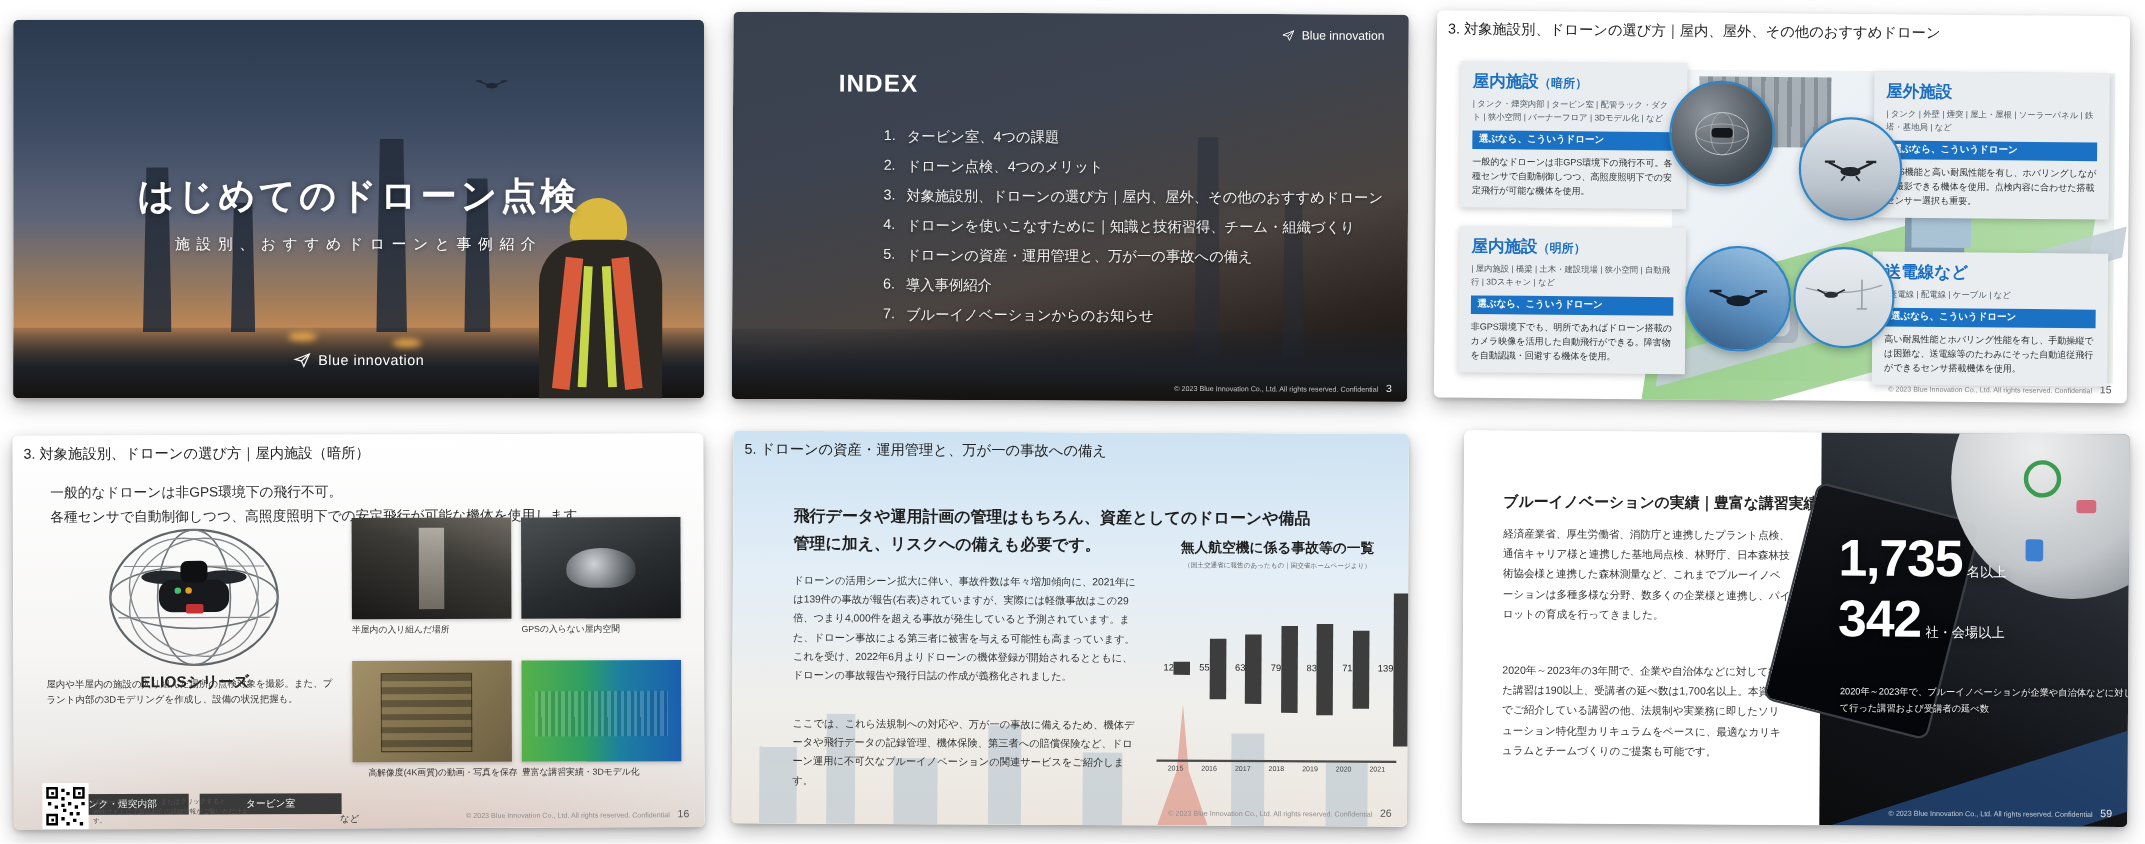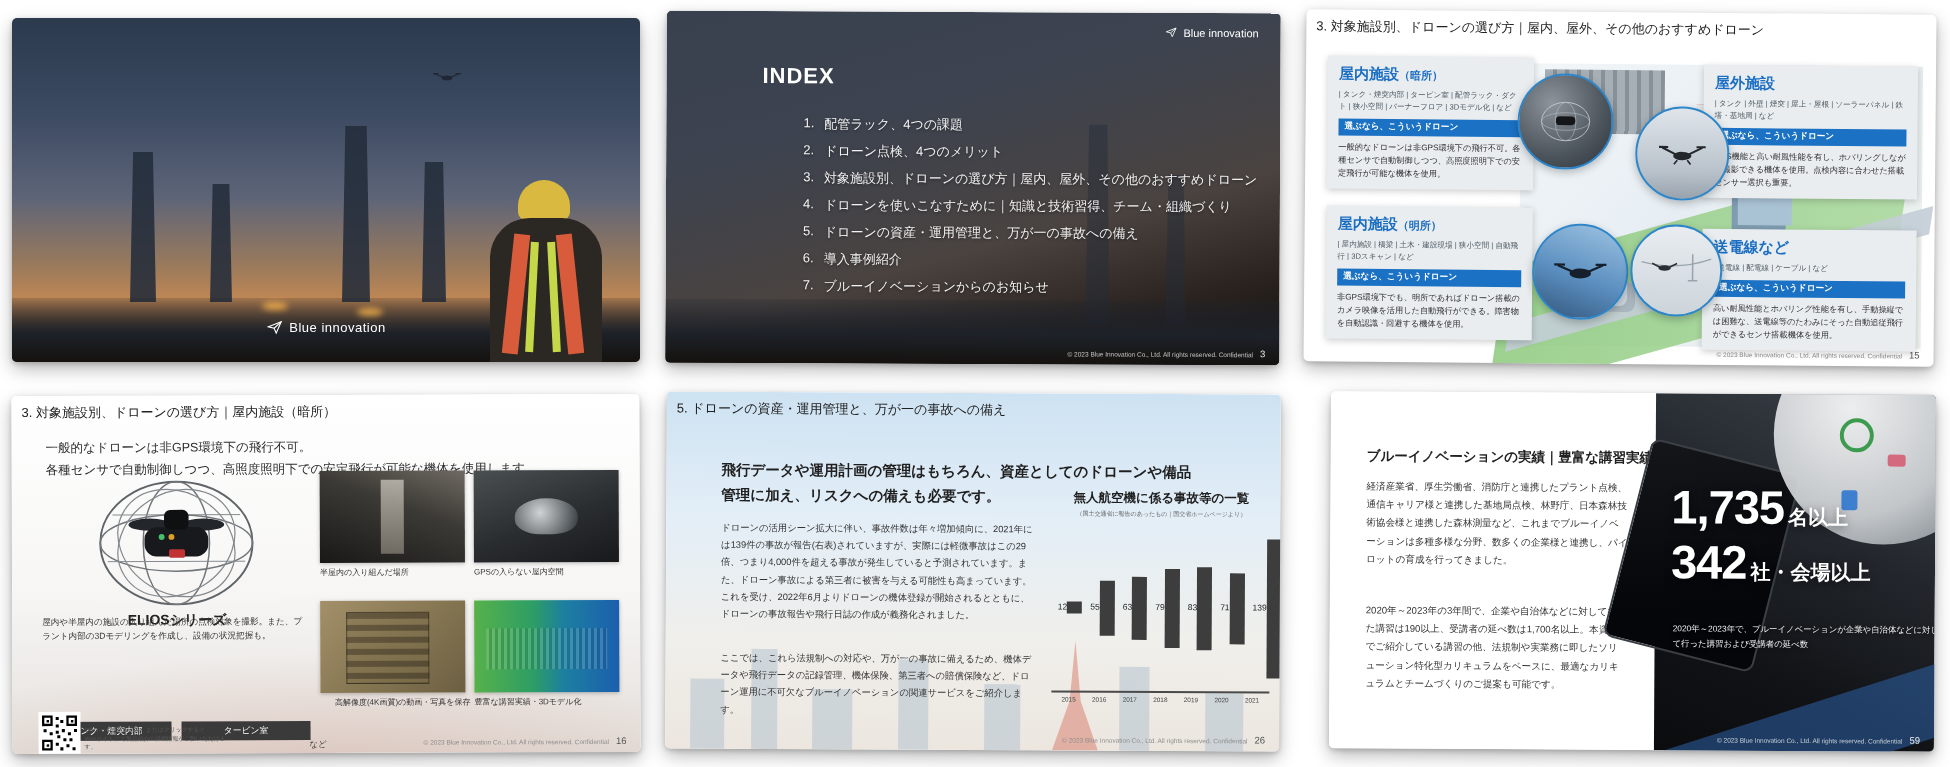--- a/index.html
+++ b/index.html
@@ -124,21 +124,21 @@
   .s6p1{top:86px;}
   .s6p2{top:210px;}
   .s6-right{position:absolute;left:325px;top:0;right:0;bottom:0;background:linear-gradient(205deg,#3d434b 0%,#23272d 40%,#101215 75%,#0b0c0e 100%);}
   .helmet2{position:absolute;right:-58px;top:-70px;width:220px;height:220px;border-radius:50%;background:radial-gradient(circle at 35% 38%,#fdfdfd,#cfd3d6 55%,#9aa0a6 80%);opacity:.92;}
   .sticker{position:absolute;border-radius:3px;}
   .strap{position:absolute;left:-10px;bottom:-20px;width:360px;height:70px;background:#2e63a8;opacity:.55;transform:rotate(-18deg);}
   .tablet{position:absolute;left:-30px;top:60px;width:150px;height:200px;background:linear-gradient(160deg,#14161a,#05060a 70%);border:2px solid #3a3f45;border-radius:10px;transform:rotate(14deg);}
   .stats{position:absolute;left:16px;top:86px;color:#fff;text-shadow:0 2px 8px rgba(0,0,0,.6);}
   .stat-row{display:flex;align-items:baseline;gap:4px;}
   .stat-num{font-size:47px;font-weight:bold;letter-spacing:-1px;line-height:1.18;}
-  .stat-unit{font-size:20px;font-weight:bold;}
+  .stat-unit{font-size:12px;font-weight:normal;}
   .stat-cap{position:absolute;left:18px;top:228px;width:268px;font-size:8.4px;color:#f2f2f2;line-height:1.75;text-shadow:0 1px 4px rgba(0,0,0,.7);}
 </style>
 </head>
 <body>
 
 <div class="page">
 
   <section class="slide s1">
     <div class="s1-bg">
       <div class="stack" style="left:118px;bottom:60px;width:26px;height:150px;"></div>
@@ -156,20 +156,24 @@
       </svg>
       <div class="worker">
         <div class="helmet"></div>
         <div class="body"></div>
         <div class="vest-a"></div>
         <div class="vest-b"></div>
         <div class="vest-c"></div>
         <div class="vest-d"></div>
       </div>
     </div>
+    <div class="s1-center">
+      <h1 class="s1-title">はじめてのドローン点検</h1>
+      <div class="s1-sub">施設別、おすすめドローンと事例紹介</div>
+    </div>
     <div class="logo s1-logo">
       <svg width="17" height="17" viewBox="0 0 24 24" fill="none" stroke="#fff" stroke-width="1.6">
         <path d="M3 11 L21 4 L14 20 L11 13 Z"></path>
           <path d="M11 13 L21 4"></path>
       </svg>
       <span>Blue innovation</span>
     </div>
   </section>
 
   <section class="slide s2">
@@ -182,21 +186,21 @@
       <svg width="13" height="13" viewBox="0 0 24 24" fill="none" stroke="#fff" stroke-width="1.6">
         <path d="M3 11 L21 4 L14 20 L11 13 Z"></path>
           <path d="M11 13 L21 4"></path>
       </svg>
       <span>Blue innovation</span>
     </div>
     <div class="s2-head">INDEX</div>
     <div class="idx">
       <div class="idx-row">
           <span class="n">1.</span>
-          <span>配管ラック、4つの課題</span>
+          <span>タービン室、4つの課題</span>
         </div>
       <div class="idx-row">
           <span class="n">2.</span>
           <span>ドローン点検、4つのメリット</span>
         </div>
       <div class="idx-row">
           <span class="n">3.</span>
           <span>対象施設別、ドローンの選び方｜屋内、屋外、その他のおすすめドローン</span>
         </div>
       <div class="idx-row">

